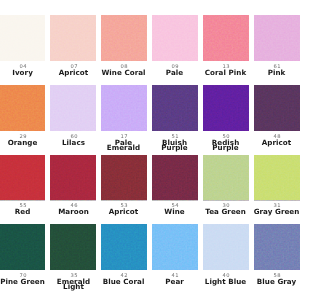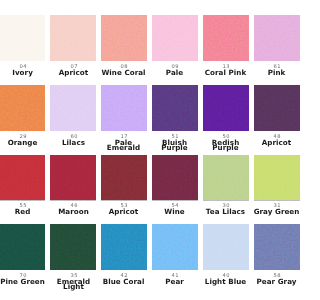--- a/index.html
+++ b/index.html
@@ -200,21 +200,21 @@
         <div class="grain"></div>
       </div>
       <div class="code">54</div>
       <div class="name">Wine</div>
     </div>
     <div class="cell" style="left: 202.85px; top: 154.6px;">
       <div class="swatch" style="background: rgb(190, 212, 146);">
         <div class="grain"></div>
       </div>
       <div class="code">30</div>
-      <div class="name">Tea Lilacs</div>
+      <div class="name">Tea Green</div>
     </div>
     <div class="cell" style="left: 253.8px; top: 154.6px;">
       <div class="swatch" style="background: rgb(203, 223, 116);">
         <div class="grain"></div>
       </div>
       <div class="code">31</div>
       <div class="name">Gray Green</div>
     </div>
     <div class="cell" style="left: -0.95px; top: 223.9px;">
       <div class="swatch" style="background: rgb(26, 85, 70);">
@@ -249,15 +249,15 @@
         <div class="grain"></div>
       </div>
       <div class="code">40</div>
       <div class="name">Light Blue</div>
     </div>
     <div class="cell" style="left: 253.8px; top: 223.9px;">
       <div class="swatch" style="background: rgb(118, 130, 182);">
         <div class="grain"></div>
       </div>
       <div class="code">58</div>
-      <div class="name">Pear Gray</div>
+      <div class="name">Blue Gray</div>
     </div>
   </div>
 
 </body></html>

